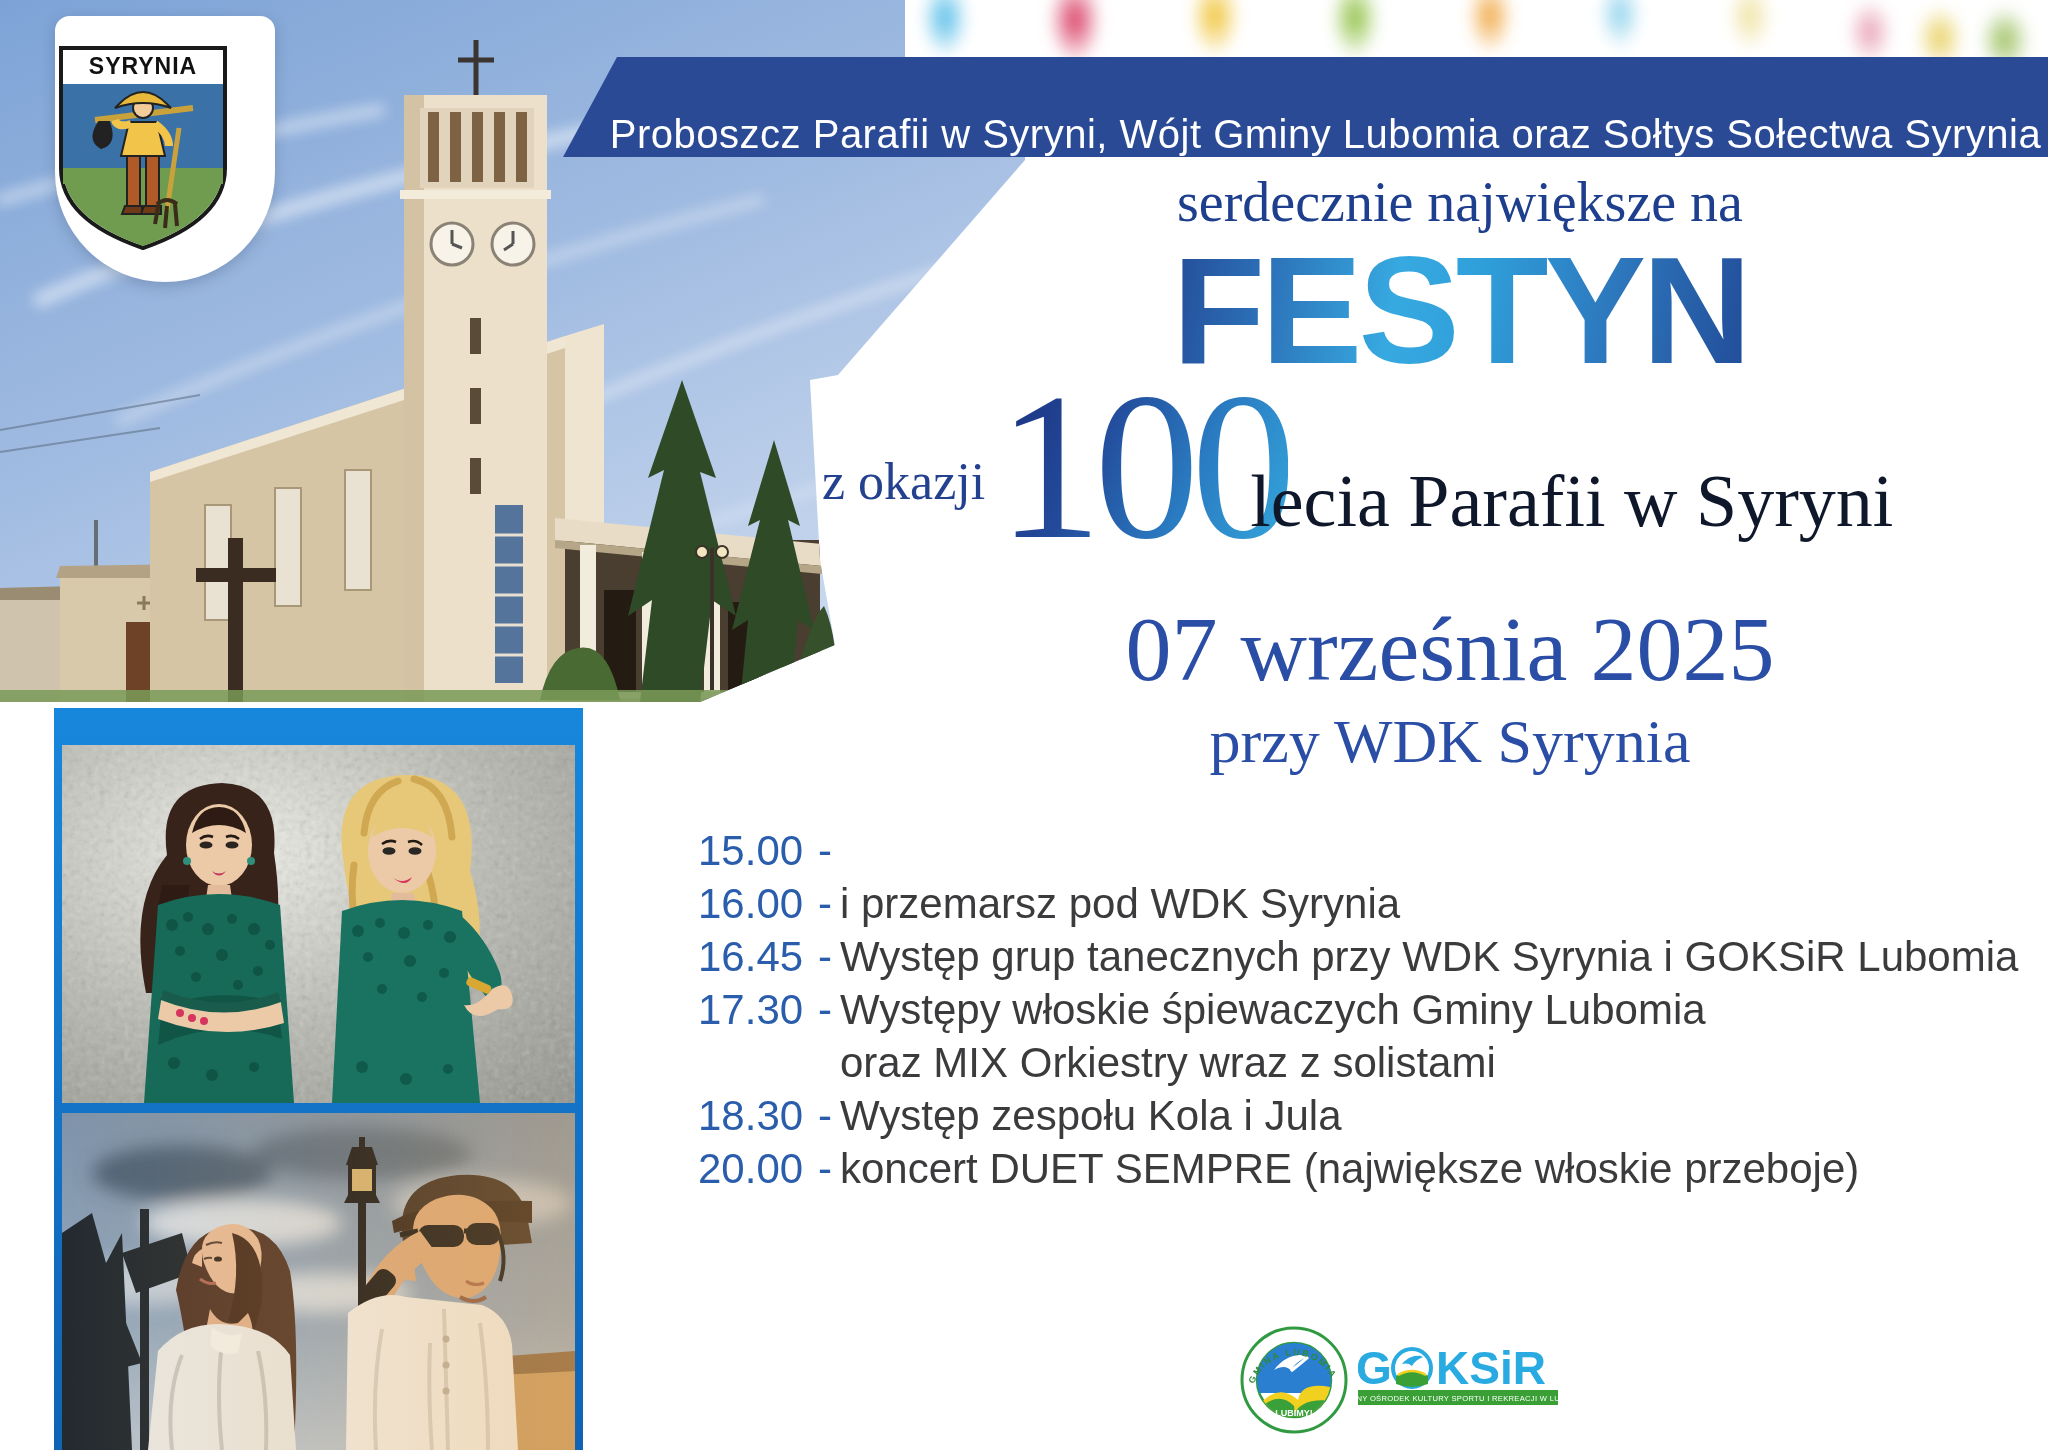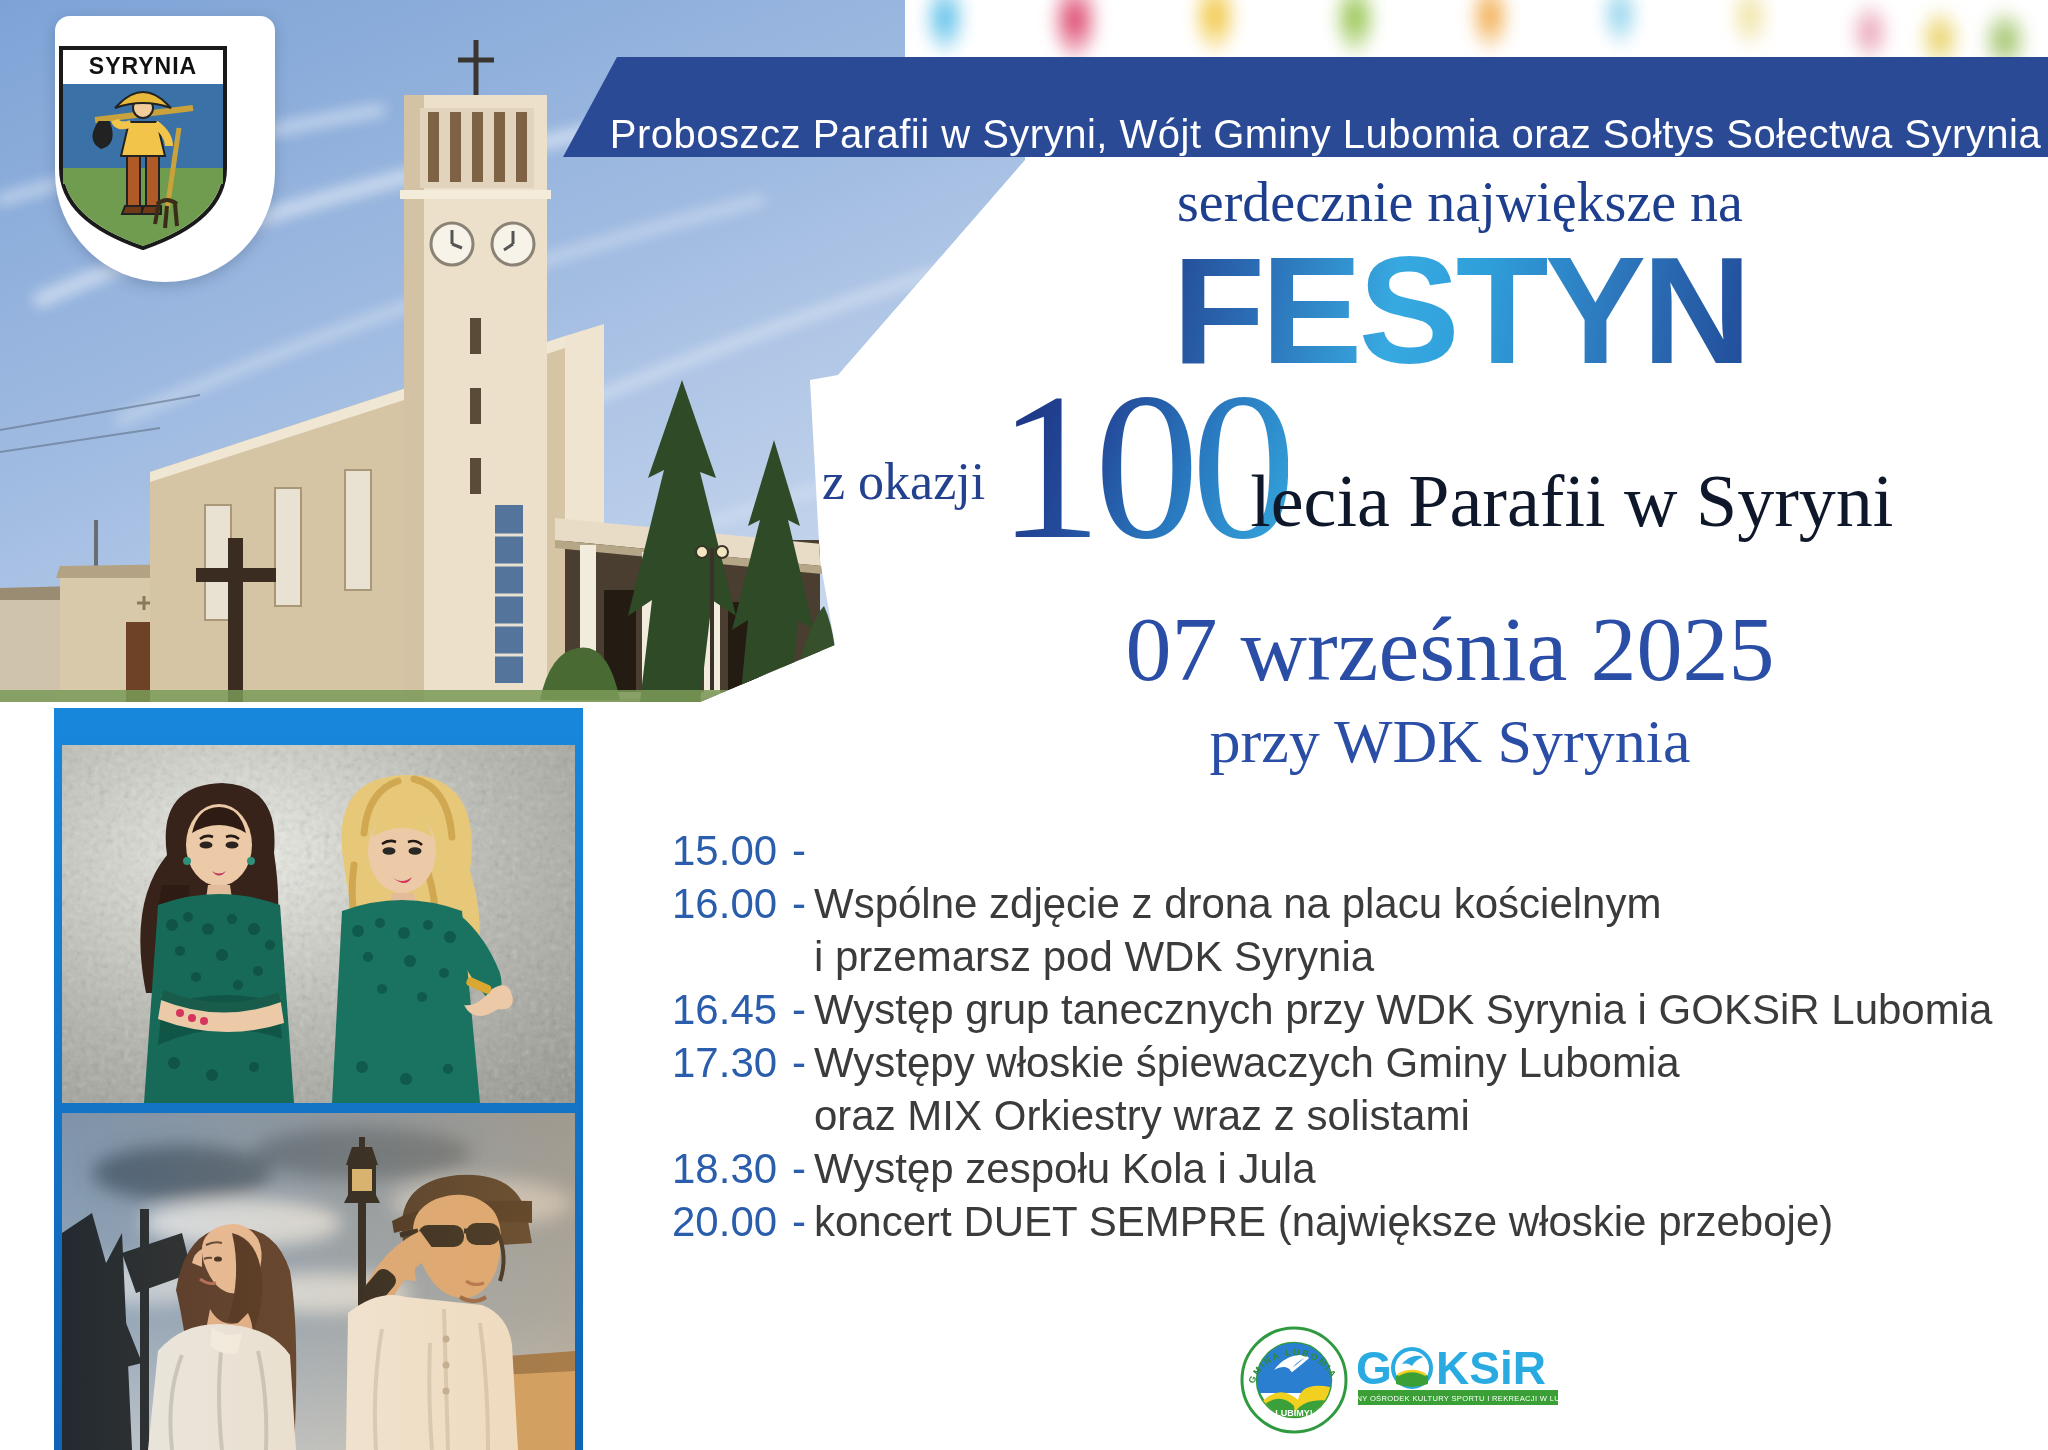--- a/index.html
+++ b/index.html
@@ -53,21 +53,21 @@
     background:linear-gradient(115deg,#1b2f7e 0%,#234a9a 35%,#2a7cc2 65%,#35aade 100%);
     -webkit-background-clip:text;background-clip:text;color:transparent;}
   .occ-suffix{font-size:74px;color:#0f172a;position:relative;top:-11px;margin-left:-38px;}
   .date-line{position:absolute;left:760px;top:596px;width:1380px;text-align:center;
     font-size:92px;color:#2a4da6;}
   .venue-line{position:absolute;left:760px;top:706px;width:1380px;text-align:center;
     font-size:62px;color:#2a4da6;}
 
   
   .schedule{position:absolute;left:672px;top:824px;width:1370px;}
-  .sched-row{display:grid;grid-template-columns:112px 30px 1fr;align-items:start;}
+  .sched-row{display:grid;grid-template-columns:112px 30px 1fr;align-items:start;margin-left:26px;}
   .sched-time{font-size:42px;color:#2a5dab;line-height:53px;}
   .sched-dash{font-size:42px;color:#2a5dab;line-height:53px;text-align:center;}
   .sched-lines div{font-size:42px;color:#3b3b3d;line-height:53px;white-space:nowrap;}
 
   
   .side-panel{position:absolute;left:54px;top:708px;width:529px;height:742px;
     background:linear-gradient(180deg,#1787dc 0%,#0f63b4 100%);}
   .photo1{position:absolute;left:8px;top:37px;width:513px;height:358px;overflow:hidden;}
   .photo2{position:absolute;left:8px;top:405px;width:513px;height:337px;overflow:hidden;}
   .photo1 svg,.photo2 svg{display:block;}
@@ -249,21 +249,20 @@
 
   <div class="schedule sans">
     <div class="sched-row">
       <div class="sched-time">15.00</div>
       <div class="sched-dash">-</div>
     </div>
     <div class="sched-row">
       <div class="sched-time">16.00</div>
       <div class="sched-dash">-</div>
       <div class="sched-lines">
-        <div>Wspólne zdjęcie z drona na placu kościelnym</div>
         <div>i przemarsz pod WDK Syrynia</div>
       </div>
     </div>
     <div class="sched-row">
       <div class="sched-time">16.45</div>
       <div class="sched-dash">-</div>
       <div class="sched-lines">
         <div>Występ grup tanecznych przy WDK Syrynia i GOKSiR Lubomia</div>
       </div>
     </div>

